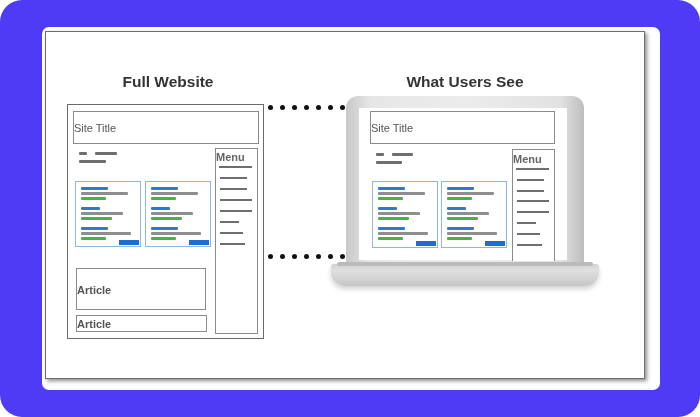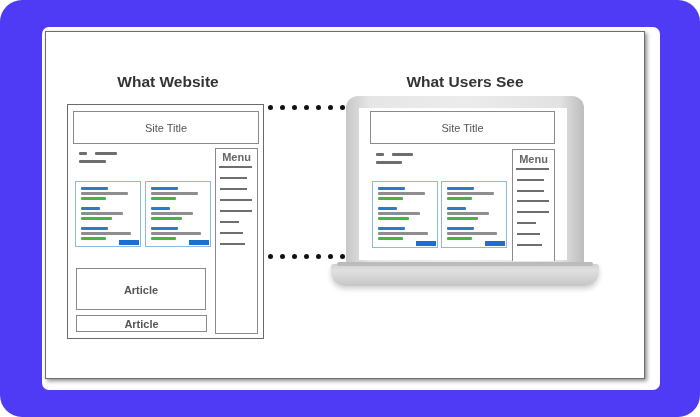--- a/index.html
+++ b/index.html
@@ -3,21 +3,21 @@
 <meta charset="utf-8">
 <style>
   html, body { margin:0; padding:0; background:#ffffff; }
   body { width:700px; height:417px; position:relative; overflow:hidden; font-family:"Liberation Sans", sans-serif; }
   .frame { position:absolute; left:0; top:0; width:700px; height:417px; background:#4f3bf5; border-radius:22px; }
   .card { position:absolute; left:42px; top:27px; width:618px; height:363px; background:#ffffff; border-radius:7px; }
   .pic { position:absolute; left:45px; top:31px; width:598px; height:346px; background:#ffffff; border:1px solid #6d6d6d; box-shadow:2px 2px 4px rgba(0,0,0,0.45); }
   .heading { position:absolute; font-weight:bold; font-size:15.5px; color:#333; text-align:center; width:200px; }
   .box { position:absolute; border:1.5px solid #6a6a6a; background:#fff; box-sizing:border-box; }
   .box.thin { border:1px solid #8a8a8a; }
-  .label { position:absolute; left:0; right:0; text-align:center; color:#555; font-size:11px; }
+  .label { position:absolute; left:0; right:0; text-align:left; color:#555; font-size:11px; }
   .label.bold { font-weight:bold; font-size:11px; }
   .bar { position:absolute; height:2.5px; border-radius:1px; }
   .gray { background:#8e8e8e; }
   .dgray { background:#6e6e6e; }
   .blue { background:#2f79c8; }
   .green { background:#4cb04a; }
   .cardbox { position:absolute; border:1px solid #8fb8e0; background:#fff; box-sizing:border-box; }
   .btn { position:absolute; right:1px; bottom:1px; width:20px; height:5px; background:#1c6fd0; }
   .dot { position:absolute; width:5px; height:5px; border-radius:50%; background:#111; }
   .lid { position:absolute; left:346px; top:96px; width:238px; height:172px; border-radius:12px 12px 4px 4px; background:linear-gradient(90deg,#c8c8c8 0%,#e6e6e6 10%,#ececec 50%,#e2e2e2 90%,#bdbdbd 100%); }
@@ -26,21 +26,21 @@
   .base-top { position:absolute; left:337px; top:262px; width:256px; height:4px; background:#bbbbbb; border-radius:2px; }
   .menu-line { position:absolute; height:1.5px; background:#6e6e6e; }
 </style>
 </head>
 <body>
 
 <div class="frame"></div>
 <div class="card"></div>
 <div class="pic"></div>
 
-<div class="heading" style="left:68px; top:73px;">What Website</div>
+<div class="heading" style="left:68px; top:73px;">Full Website</div>
 <div class="heading" style="left:365px; top:73px;">What Users See</div>
 
 <div class="box" style="left:67px; top:104px; width:197px; height:235px;">
 </div>
 <div class="box thin" style="left:73px; top:111px; width:186px; height:33px;">
   <div class="label" style="top:10px;">Site Title</div>
 </div>
 
 <div class="bar dgray" style="left:79px; top:152px; width:8px; height:2.5px;"></div>
 <div class="bar dgray" style="left:95px; top:152px; width:22px;"></div>

